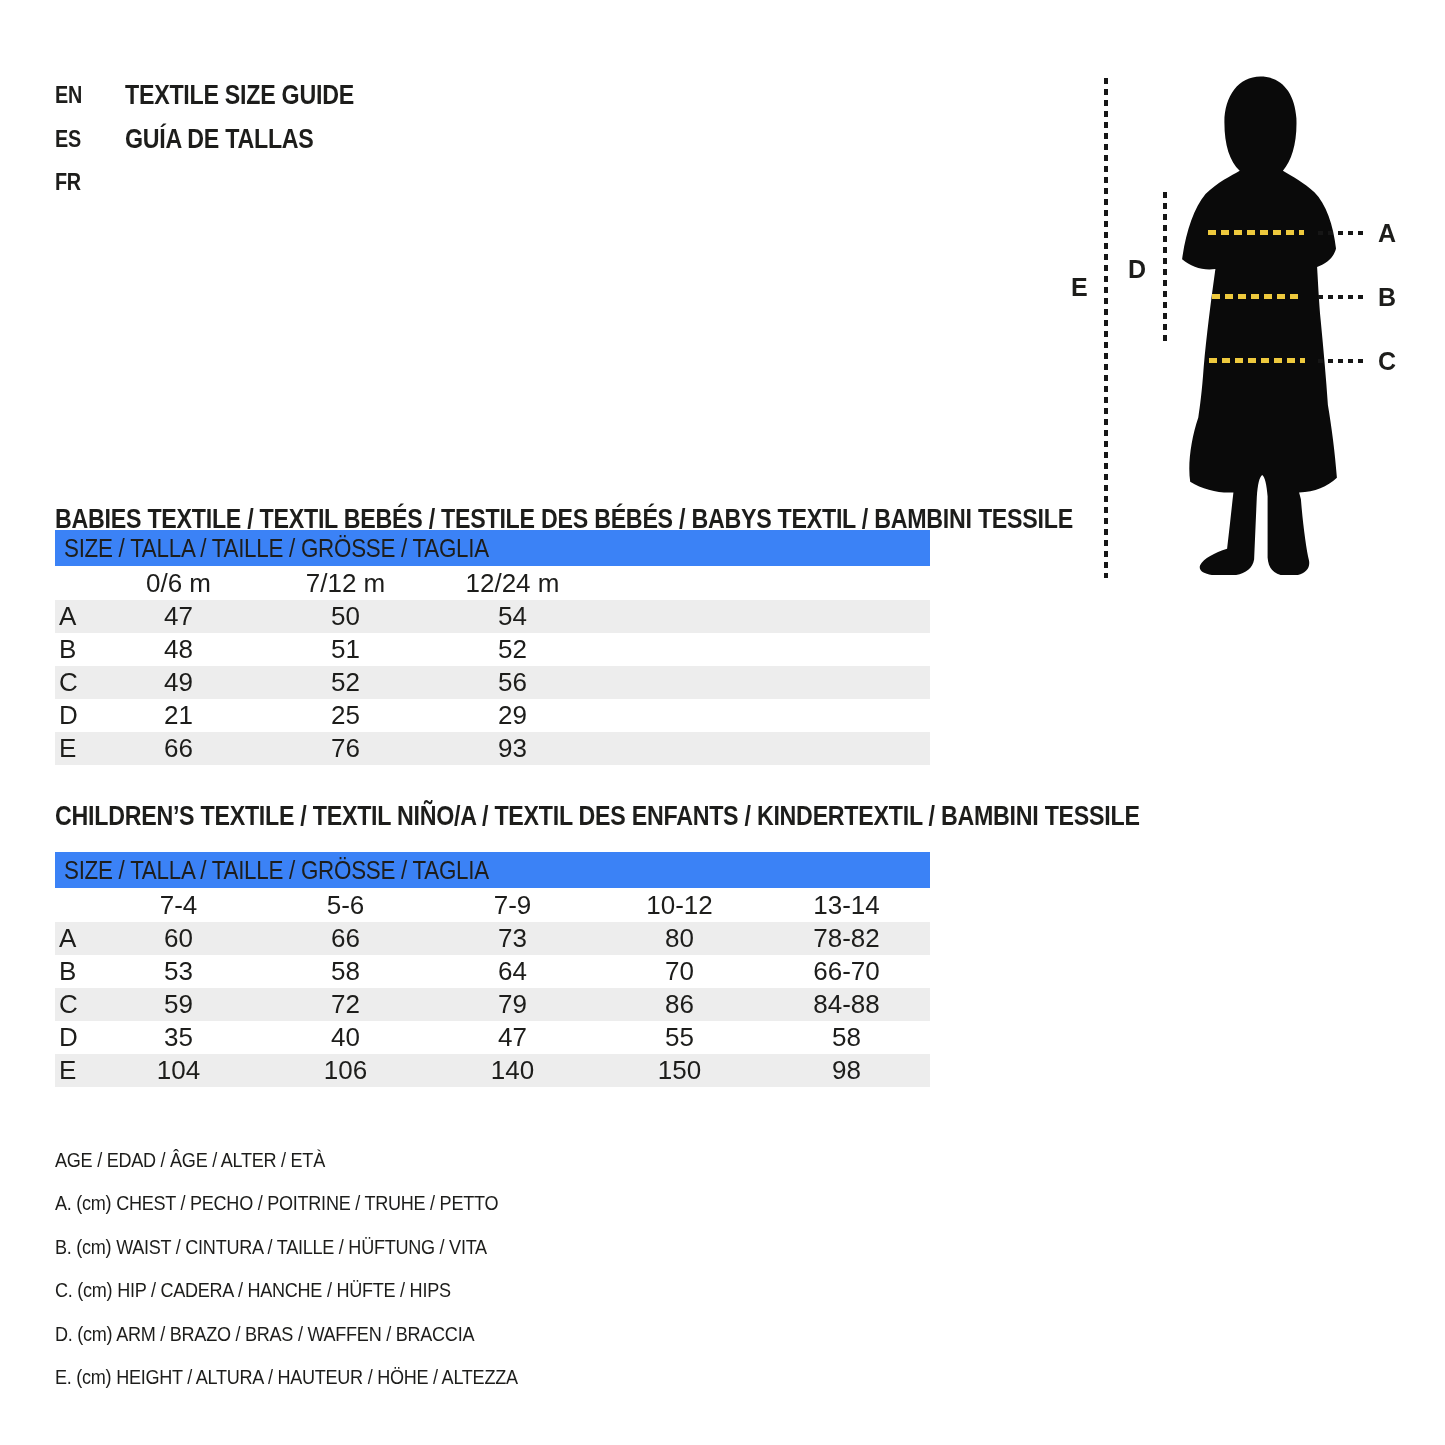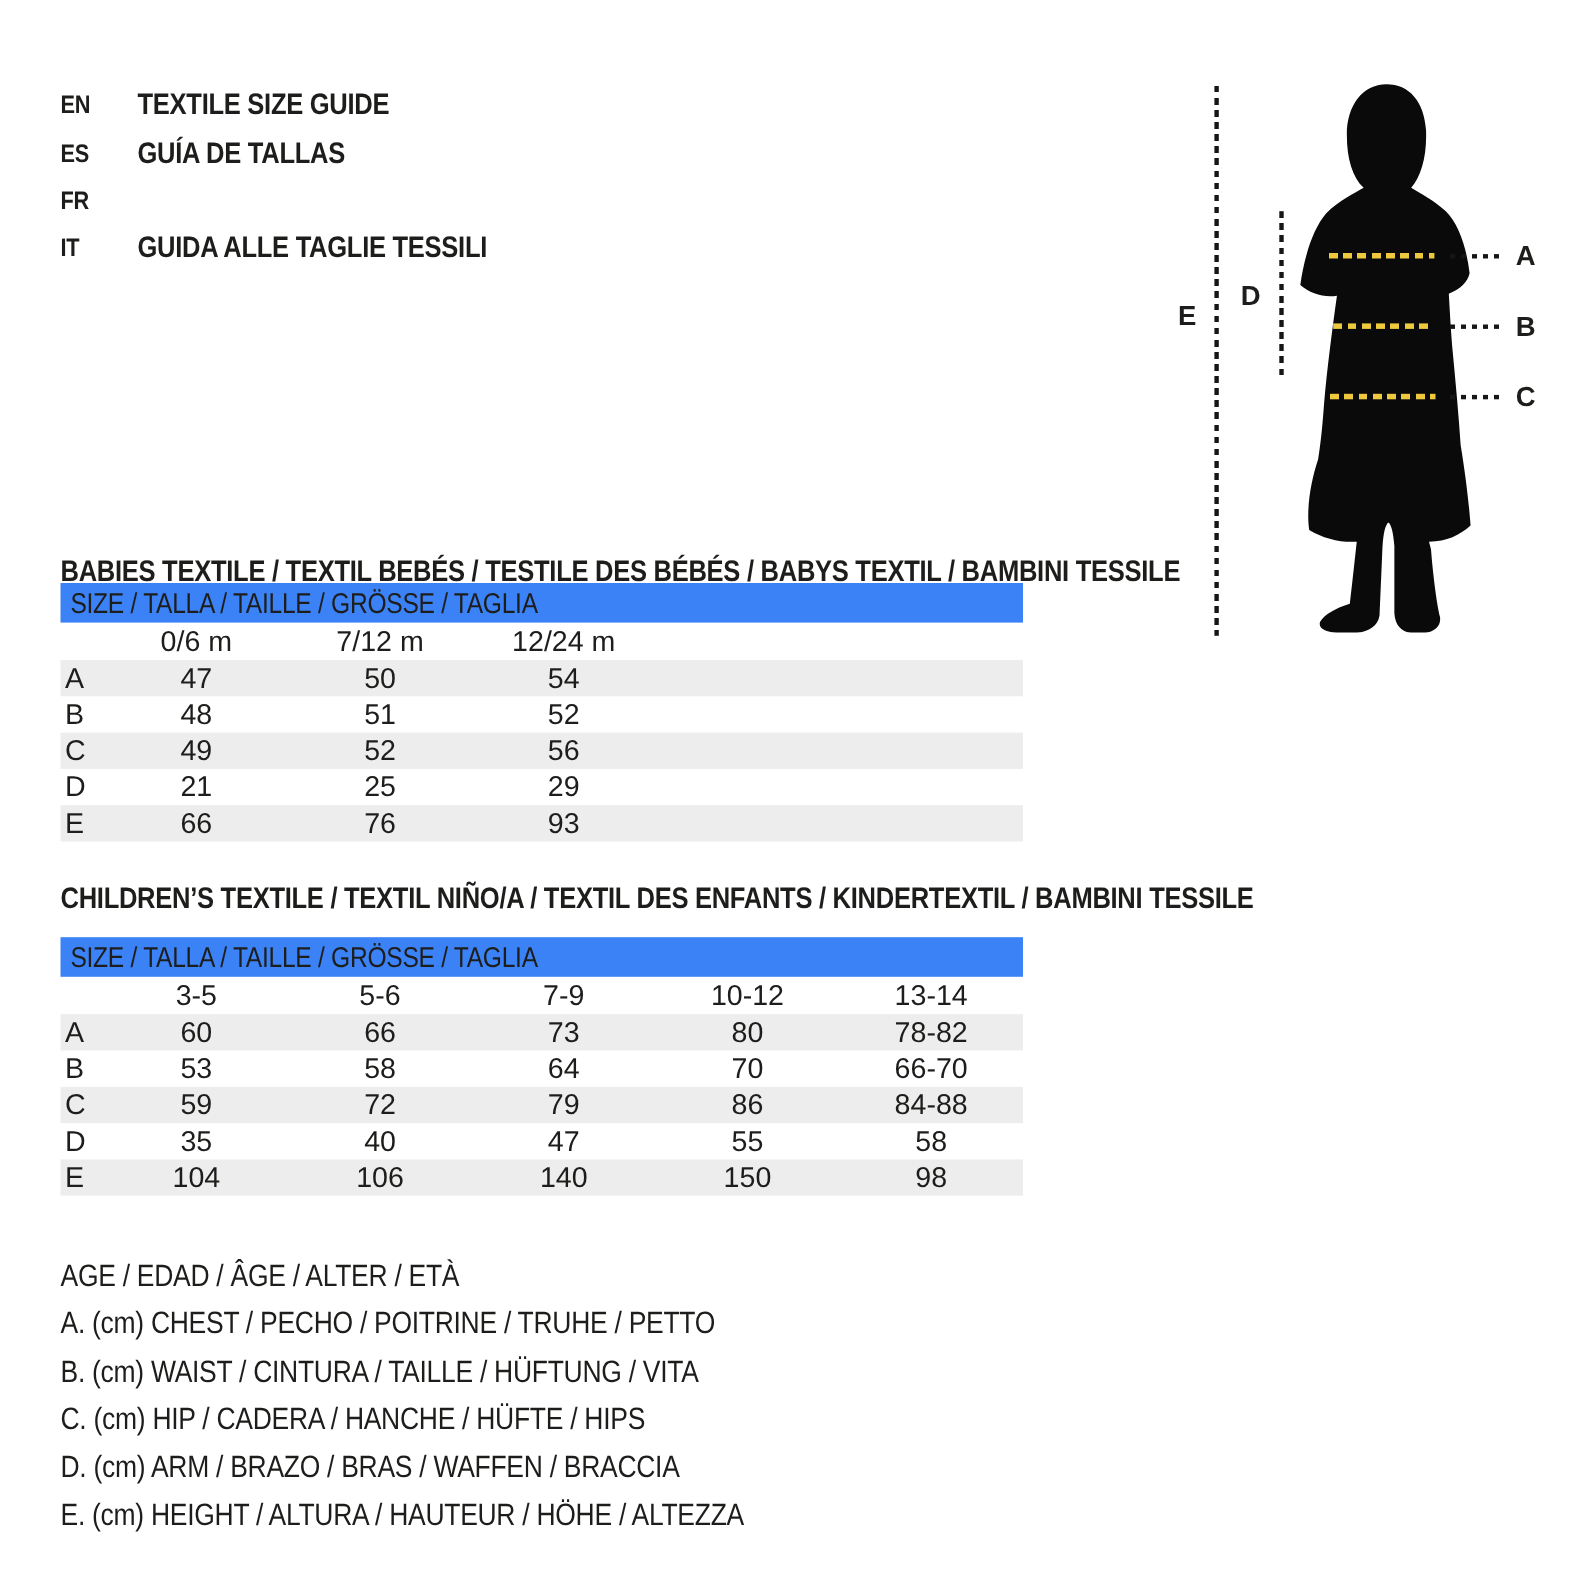--- a/index.html
+++ b/index.html
@@ -28,21 +28,21 @@
     font-weight:400; font-size:26px; letter-spacing:-0.3px;
   }
   .tbl { left:55px; width:875px; }
   .trow { display:flex; align-items:center; height:33px; font-size:26px; }
   .trow.agehead { height:34px; }
   .trow.striped { background:#ededed; }
   .cell-label { width:40px; padding-left:4px; box-sizing:border-box; font-weight:400; }
   .cell { width:167px; text-align:center; font-weight:400; }
 
   
-  .legend-line { height:43.5px; display:flex; align-items:center; font-size:28px; letter-spacing:-0.3px; }
+  .legend-line { height:43.5px; display:flex; align-items:center; font-size:21px; letter-spacing:-0.3px; }
 
   
   .vdot {
     position:absolute; width:4px;
     background:repeating-linear-gradient(to bottom, #161616 0 6px, transparent 6px 11px);
   }
   .meas-yellow {
     position:absolute; height:5px; z-index:3;
     background:repeating-linear-gradient(to right, #eec93d 0 8px, transparent 8px 13px);
   }
@@ -60,24 +60,20 @@
   <div class="lang-row">
     <div class="lang-code"><span class="cond">EN</span></div>
     <div class="lang-title"><span class="cond">TEXTILE SIZE GUIDE</span></div>
   </div>
   <div class="lang-row">
     <div class="lang-code"><span class="cond">ES</span></div>
     <div class="lang-title"><span class="cond">GUÍA DE TALLAS</span></div>
   </div>
   <div class="lang-row">
     <div class="lang-code"><span class="cond">FR</span></div>
-  </div>
-  <div class="lang-row">
-    <div class="lang-code"><span class="cond">IT</span></div>
-    <div class="lang-title"><span class="cond">GUIDA ALLE TAGLIE TESSILI</span></div>
   </div>
 </div>
 
 <div class="vdot" style="left:1104px; top:78px; height:500px;"></div>
 <div class="vdot" style="left:1163px; top:192px; height:152px;"></div>
 <div class="fig-label" style="left:1071px; top:273px;">E</div>
 <div class="fig-label" style="left:1128px; top:255px;">D</div>
 
 <svg class="sil" style="left:1174px; top:60px;" width="180" height="515" viewBox="0 0 200 530" preserveAspectRatio="none" aria-hidden="true">
   <path fill="#0a0a0a" d="M96,17 C72,17 56,37 56,64 C56,88 62,104 73,114 C64,119 48,126 35,138
@@ -153,21 +149,21 @@
   <span class="cond">CHILDREN’S TEXTILE / TEXTIL NIÑO/A / TEXTIL DES ENFANTS / KINDERTEXTIL / BAMBINI TESSILE</span>
 </div>
 
 <div class="abs size-bar" style="top:852px;">
   <span class="cond">SIZE / TALLA / TAILLE / GRÖSSE / TAGLIA</span>
 </div>
 
 <div class="abs tbl" style="top:888px;">
   <div class="trow agehead">
     <div class="cell-label"></div>
-    <div class="cell">3-5</div>
+    <div class="cell">7-4</div>
     <div class="cell">5-6</div>
     <div class="cell">7-9</div>
     <div class="cell">10-12</div>
     <div class="cell">13-14</div>
   </div>
   <div class="trow striped">
     <div class="cell-label">A</div>
     <div class="cell">60</div>
     <div class="cell">66</div>
     <div class="cell">73</div>

